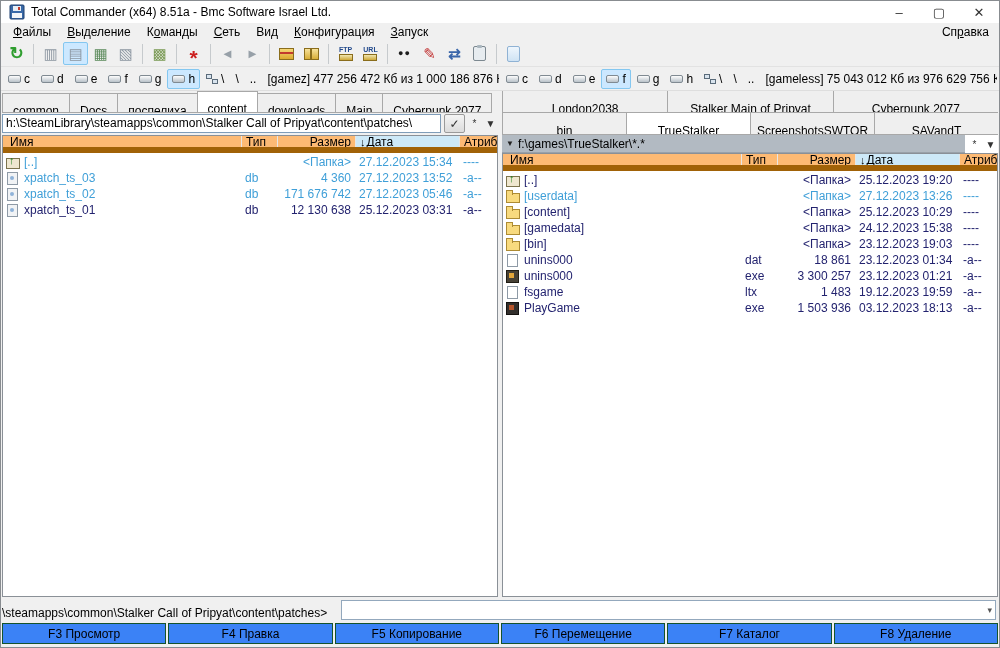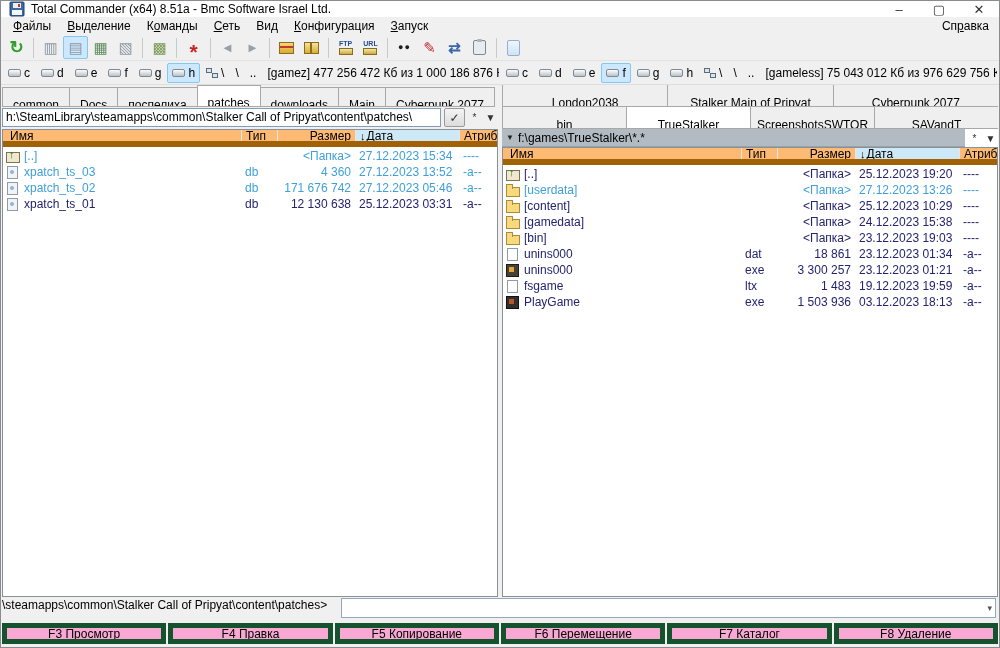--- a/index.html
+++ b/index.html
@@ -1,21 +1,21 @@
 <!DOCTYPE html>
 <html><head>
 <meta charset="utf-8">
 <style>
   html,body{margin:0;padding:0;background:#c9c9c9;font-family:"Liberation Sans",sans-serif;}
   *{box-sizing:border-box;}
   u{text-decoration:underline;}
   .window{width:1000px;height:648px;background:#f0f0f0;border:1px solid #888c90;display:flex;flex-direction:column;overflow:hidden;}
 
   
-  .titlebar{height:16px;flex:0 0 auto;background:#ffffff;display:flex;align-items:center;justify-content:center;}
+  .titlebar{height:22px;flex:0 0 auto;background:#ffffff;display:flex;align-items:center;justify-content:center;}
   .app-icon{width:16px;height:16px;margin:0 6px 0 8px;flex:0 0 auto;}
   .title-text{font-size:12px;color:#000;white-space:nowrap;}
   .win-controls{margin-left:auto;display:flex;height:100%;}
   .wc{width:40px;display:flex;align-items:center;justify-content:center;font-size:13px;color:#333;}
 
   
   .menubar{height:18px;flex:0 0 auto;display:flex;align-items:center;font-size:12px;padding-left:4px;background:#f0f0f0;}
   .mitem{padding:0 8px;white-space:nowrap;}
   .mhelp{margin-left:auto;padding:0 10px;}
 
@@ -99,26 +99,26 @@
   .ic-db::before{background:#f1f3f5;}
   .ic-db::after{content:"";position:absolute;left:4px;top:4px;width:4px;height:4px;background:#8fb3d9;border-radius:50%;}
   .ic-exe-installer::before{content:"";position:absolute;left:0;top:0;width:11px;height:11px;background:#474135;border:1px solid #211d15;}
   .ic-exe-installer::after{content:"";position:absolute;left:3px;top:3px;width:5px;height:5px;background:#e2a63a;}
   .ic-exe-game::before{content:"";position:absolute;left:0;top:0;width:11px;height:11px;background:#322f2c;border:1px solid #141210;}
   .ic-exe-game::after{content:"";position:absolute;left:3px;top:3px;width:5px;height:5px;background:#b5552c;}
 
   
   .statusrow{height:20px;flex:0 0 auto;display:flex;gap:2px;padding:0 1px;}
   .statusbox{flex:1;font-size:12px;line-height:17px;padding:0 4px;background:#f0f0f0;border:1px solid #c2c2c2;white-space:nowrap;overflow:hidden;}
-  .cmdrow{height:24px;flex:0 0 auto;display:flex;align-items:flex-start;font-size:12px;padding:1px 3px 1px 1px;gap:14px;}
+  .cmdrow{height:24px;flex:0 0 auto;display:flex;align-items:flex-end;font-size:12px;padding:1px 3px 1px 1px;gap:14px;}
   .cmdlabel{white-space:nowrap;overflow:hidden;flex:0 0 auto;}
   .cmdinput{flex:1;height:20px;background:#fff;border:1px solid #93a8bd;position:relative;}
   .combo-arrow{position:absolute;right:3px;top:4px;font-size:9px;color:#555;}
   .fkeys{height:26px;flex:0 0 auto;display:flex;gap:2px;padding:2px 1px 3px;}
-  .fkey{flex:1;background:#f9a8d4;border:5px solid #14532d;font-size:12px;display:flex;align-items:center;justify-content:center;white-space:nowrap;overflow:hidden;}
+  .fkey{flex:1;background:#3b82f6;border:1px solid #14532d;font-size:12px;display:flex;align-items:center;justify-content:center;white-space:nowrap;overflow:hidden;}
 </style>
 </head>
 <body>
 
 <div class="window">
 
   <div class="titlebar">
     <svg class="app-icon" viewBox="0 0 16 16">
       <rect x="1" y="1" width="14" height="14" rx="1" fill="#3a6aa8" stroke="#1d3f6e"></rect>
       <rect x="4" y="2" width="8" height="5" fill="#e8eef5"></rect>
@@ -278,21 +278,21 @@
       </div>
   </div>
 
   <div class="main">
 
     <div class="panel">
       <div class="tabs" id="tabs-left">
           <span class="tab">common</span>
           <span class="tab">Docs</span>
           <span class="tab">поспелиха</span>
-          <span class="tab active">patches</span>
+          <span class="tab active">content</span>
           <span class="tab">downloads</span>
           <span class="tab">Main</span>
           <span class="tab">Cyberpunk 2077</span>
         </div>
       <div class="pathrow">
         <div class="pathbox">h:\SteamLibrary\steamapps\common\Stalker Call of Pripyat\content\patches\</div>
         <div class="okbtn">
             <span>✓</span>
           </div>
         <div class="mini">*</div>

